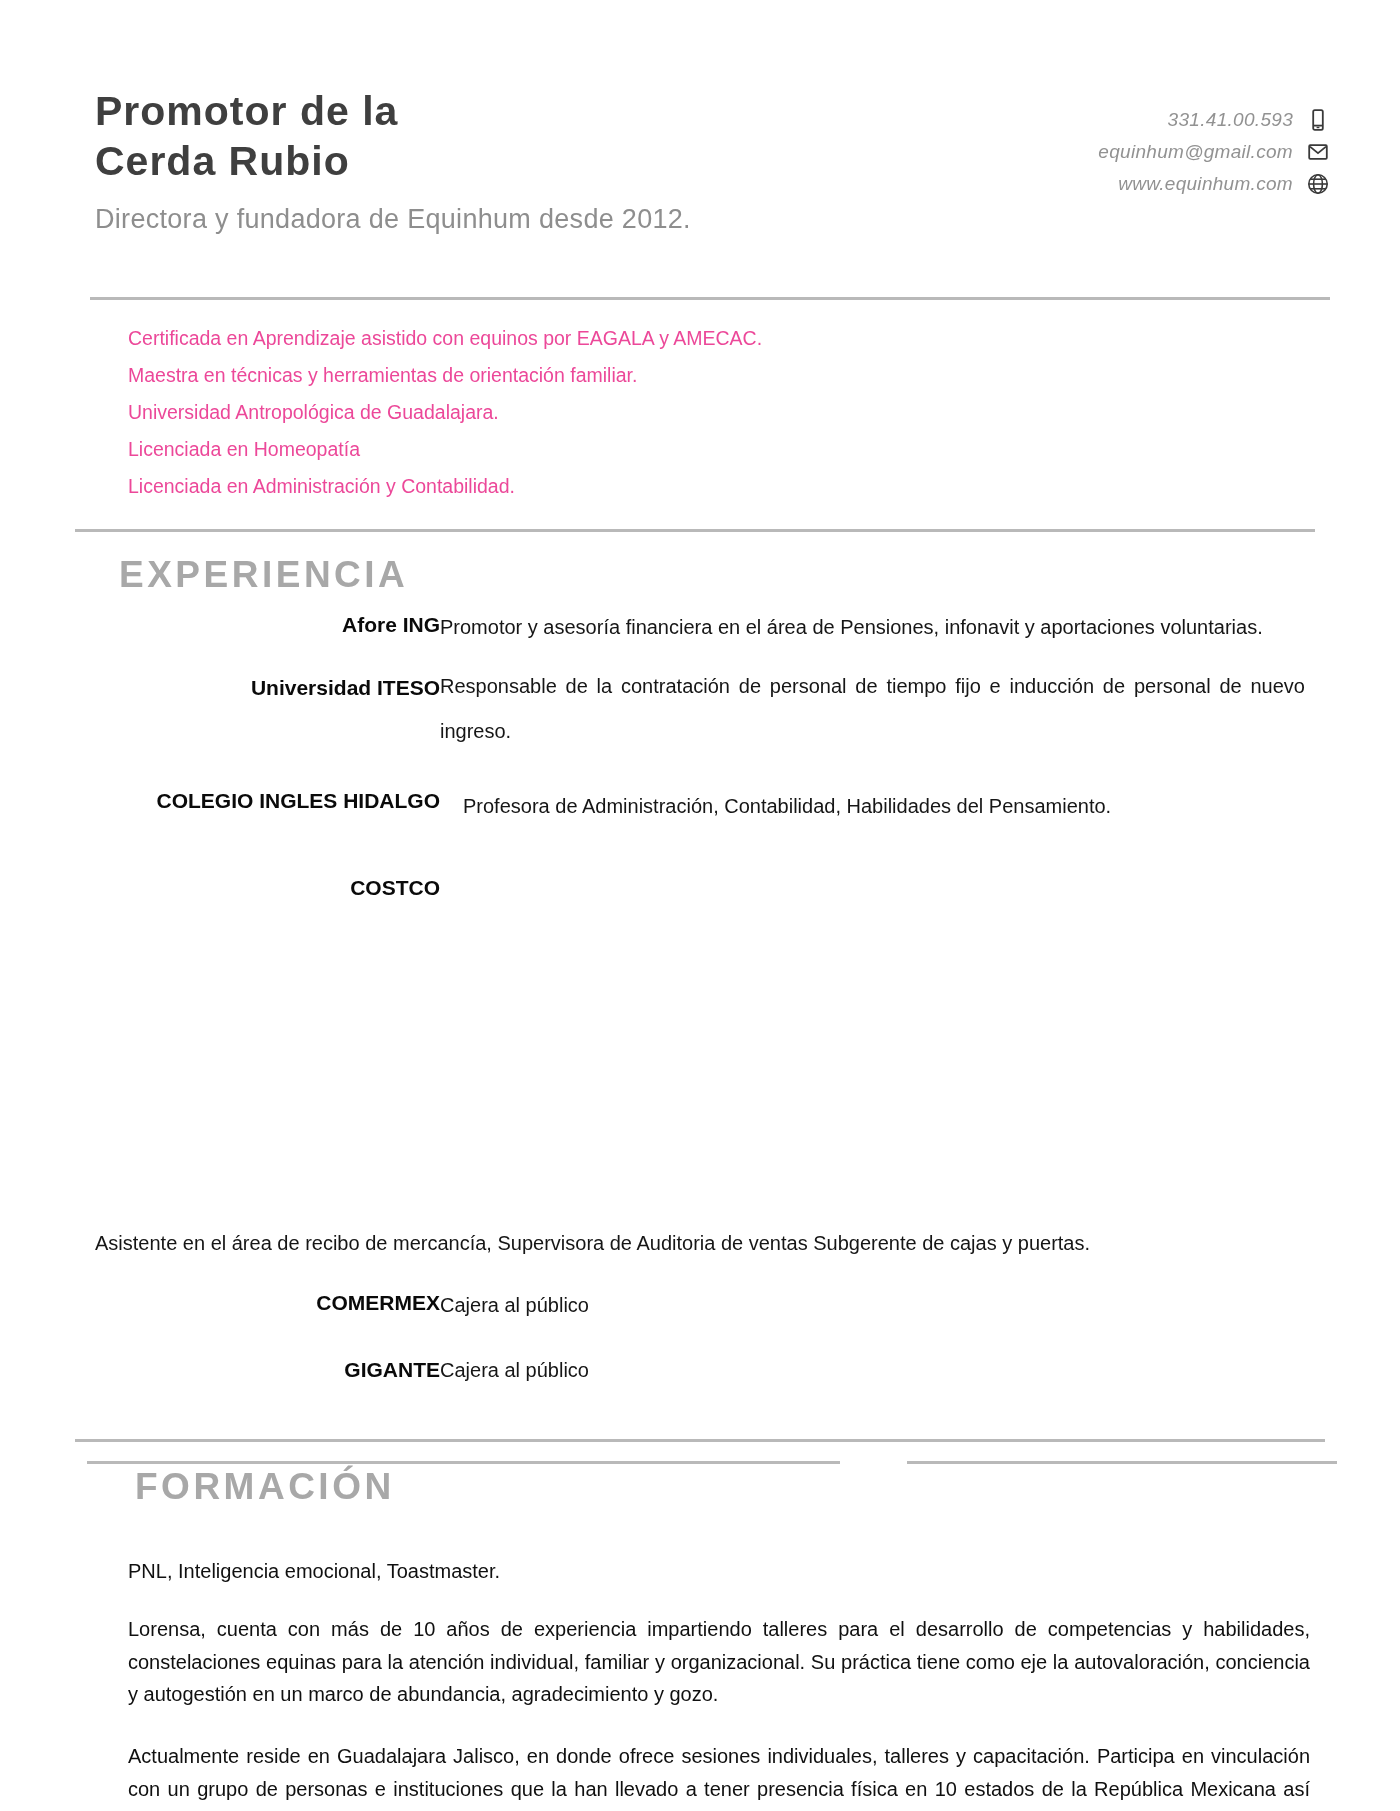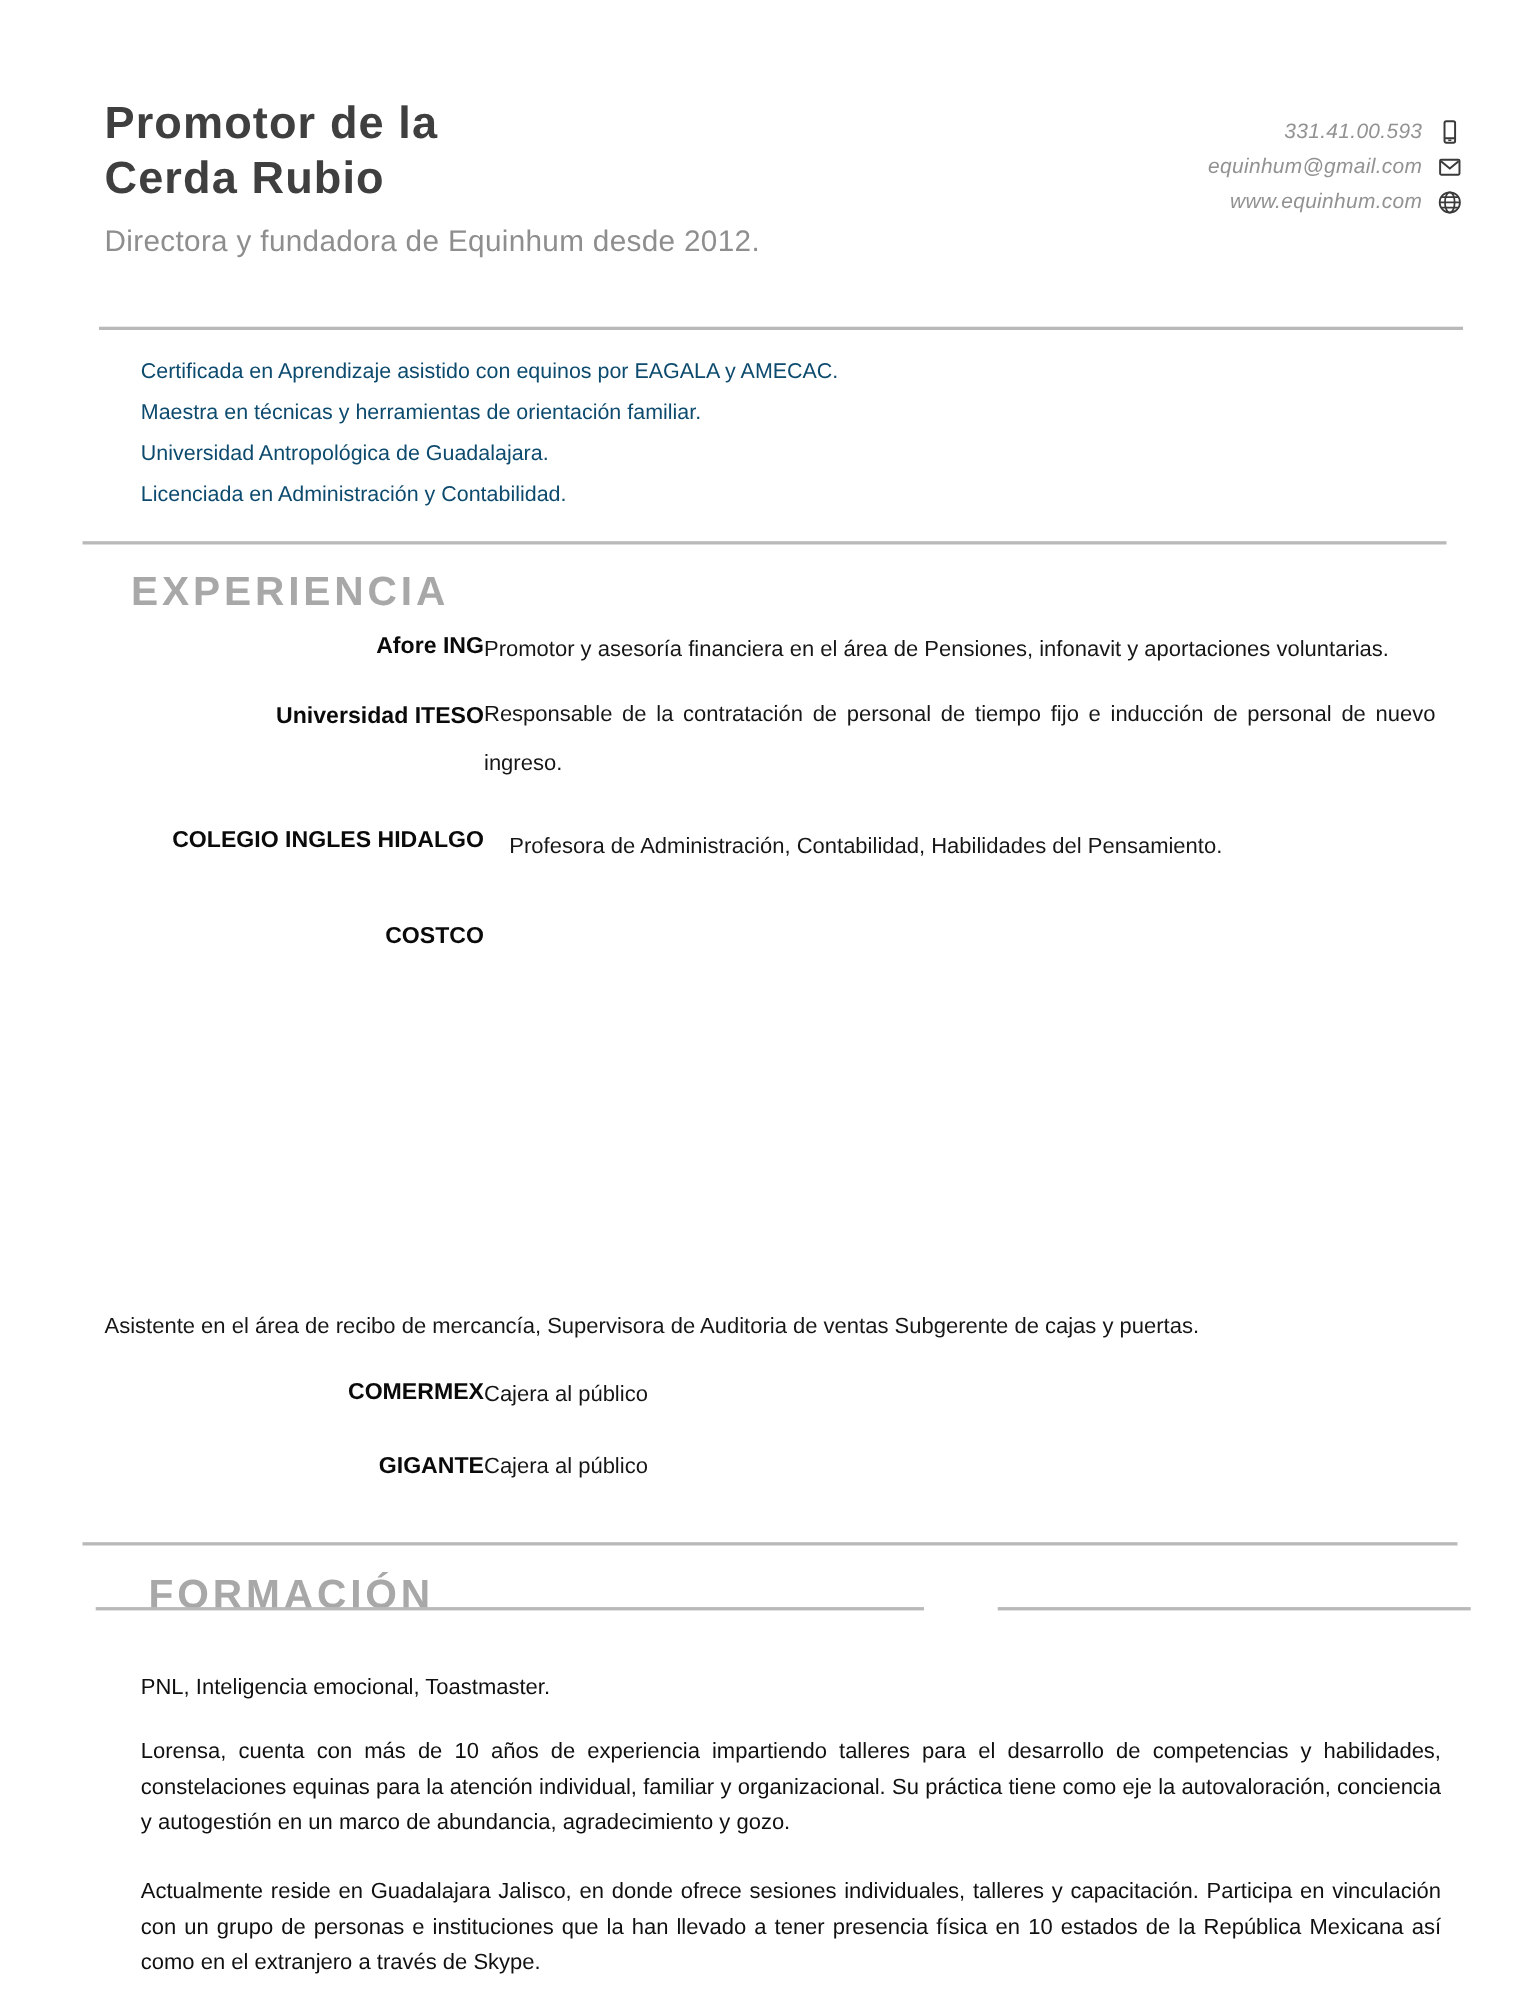--- a/index.html
+++ b/index.html
@@ -24,21 +24,21 @@
   .contact-icon svg { width:24px; height:24px; display:block; }
 
   
   .divider { height:3px; background:#b9b9b9; }
   .divider-1 { margin:62px 70px 0 90px; }
   .divider-2 { margin:24px 85px 0 75px; }
   .divider-3 { margin:56px 75px 0 75px; }
 
   
   .quals { margin:20px 90px 0 128px; }
-  .qual-item { font-size:19.5px; line-height:37px; color:#0c4a6e; }
+  .qual-item { font-size:19.5px; line-height:37px; color:#ec4899; }
 
   
   .section-title {
     font-size:37px; font-weight:700; color:#a8a8a8; letter-spacing:3.5px;
   }
   .exp-title { margin:22px 0 0 119px; }
   .form-title { margin:24px 0 0 135px; }
 
   
   .exp-rows { margin-left:95px; width:1210px; }
@@ -119,20 +119,21 @@
 
   <div class="subtitle">Directora y fundadora de Equinhum desde 2012.</div>
 </div>
 
 <div class="divider divider-1"></div>
 
 <div class="quals">
   <div class="qual-item">Certificada en Aprendizaje asistido con equinos por EAGALA y AMECAC.</div>
   <div class="qual-item">Maestra en técnicas y herramientas de orientación familiar.</div>
   <div class="qual-item">Universidad Antropológica de Guadalajara.</div>
+  <div class="qual-item">Licenciada en Homeopatía</div>
   <div class="qual-item">Licenciada en Administración y Contabilidad.</div>
 </div>
 
 <div class="divider divider-2"></div>
 
 <div class="section-title exp-title">EXPERIENCIA</div>
 
 <div class="exp-rows">
   <div class="exp-row row-afore">
     <div class="exp-label">Afore ING</div>

